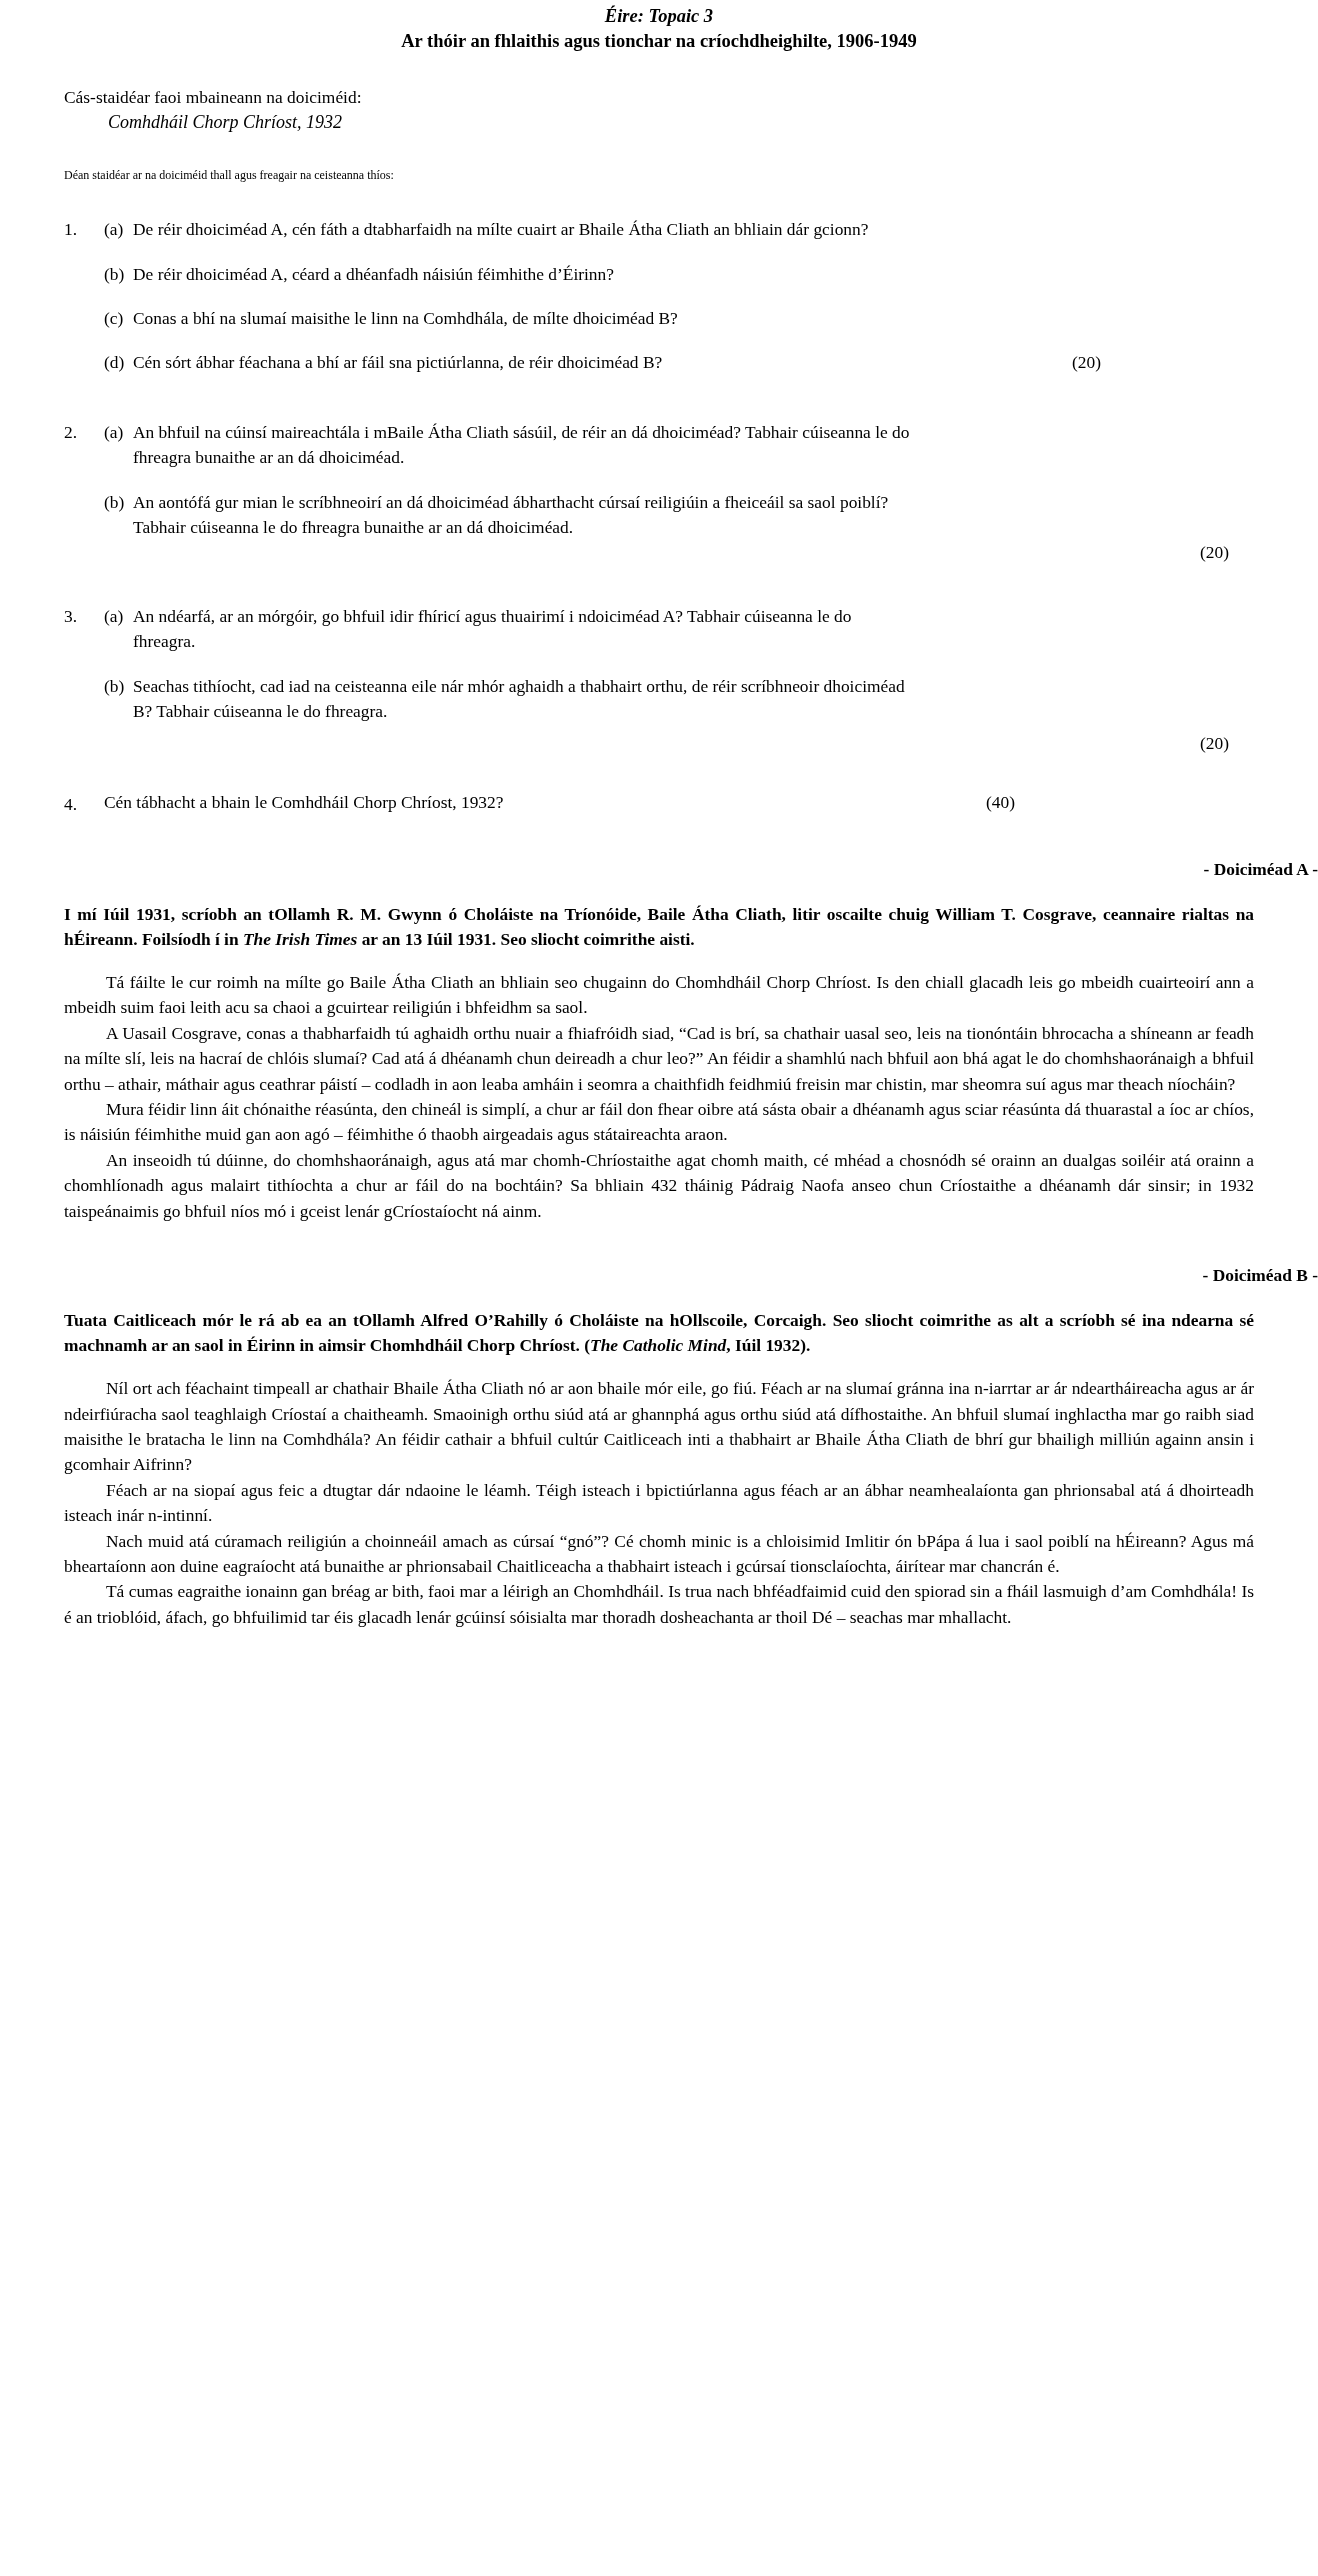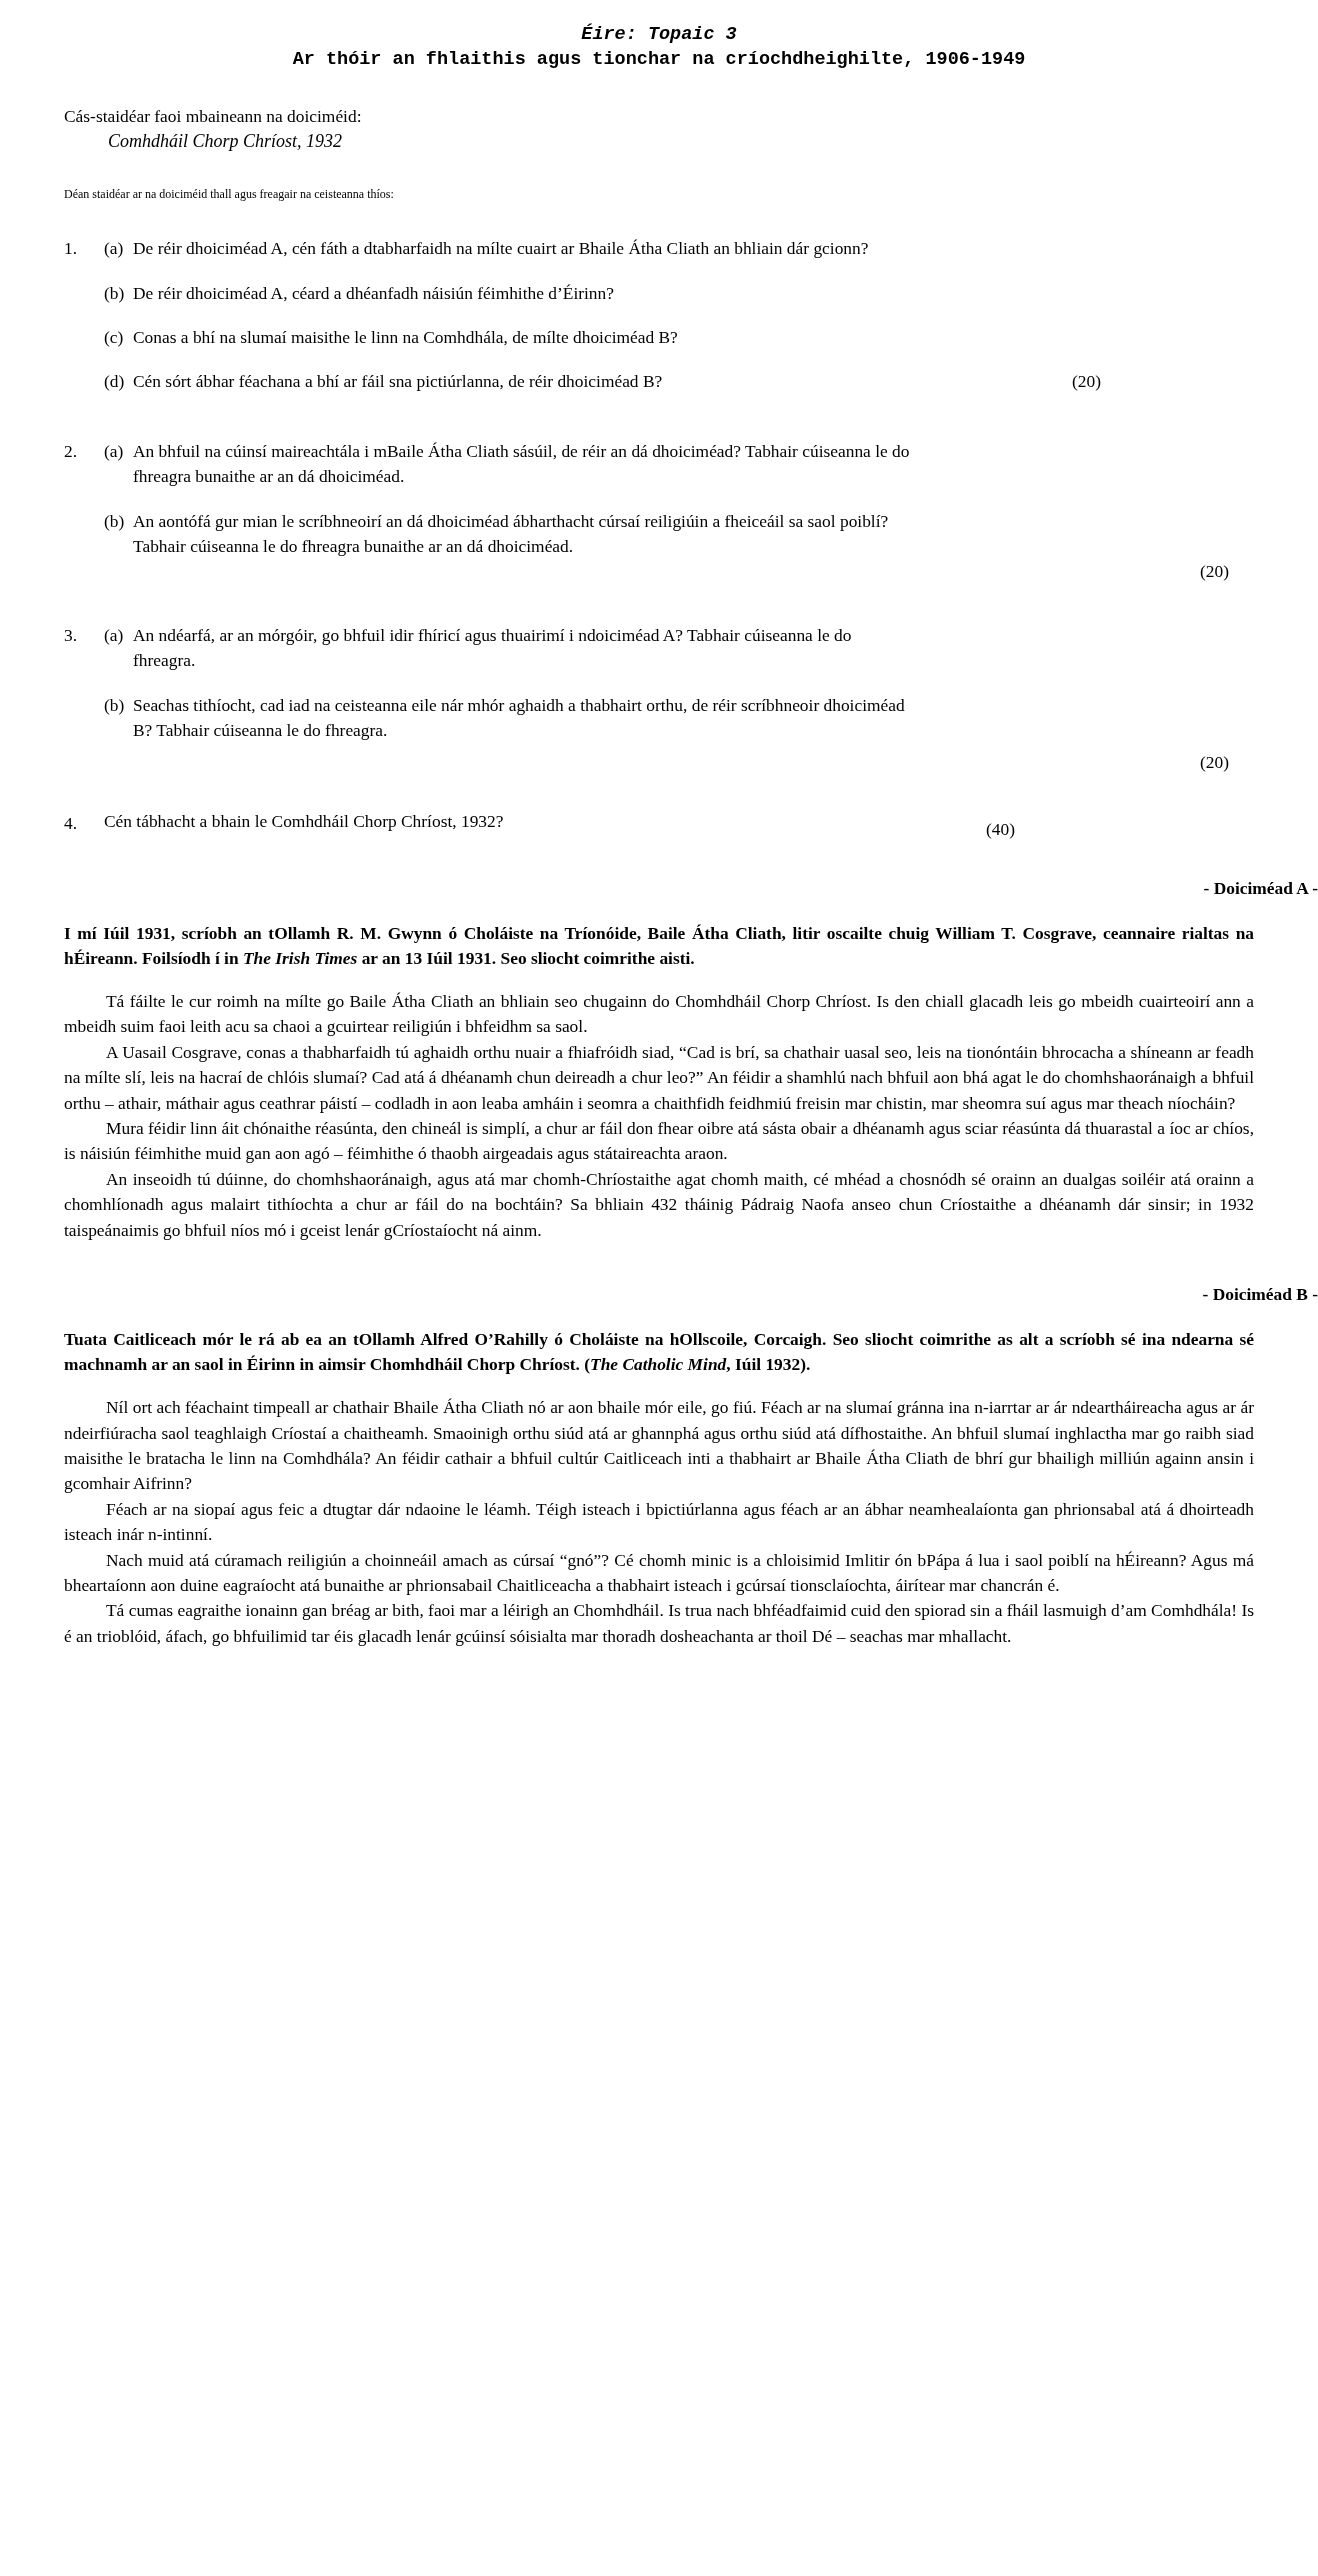--- a/index.html
+++ b/index.html
@@ -18,22 +18,21 @@
   .page {
     width: 1318px;
     padding: 0;
     box-sizing: border-box;
     position: relative;
   }
 
   
   .hdr {
     text-align: center;
-    padding-top: 24px;
-    font-family: Liberation Mono, monospace;
+    padding-top: 5px;
   }
   .hdr-line1 {
     font-size: 18.5px;
     font-style: italic;
     font-weight: 700;
     line-height: 1.22;
   }
   .hdr-line2 {
     font-size: 18.5px;
     font-weight: 700;
@@ -116,21 +115,21 @@
   .q4row .qnum { }
   .q4row .q4text {
     flex: 1 1 auto;
     font-size: 17.4px;
     position: relative;
     max-width: 783px;
   }
   .q4row .q4marks {
     position: absolute;
     right: -128px;
-    top: 8px;
+    top: 0;
     font-size: 17.4px;
   }
 
   
   .doc-label {
     text-align: right;
     font-weight: 700;
     font-size: 17.4px;
     margin-top: 41px;
   }

